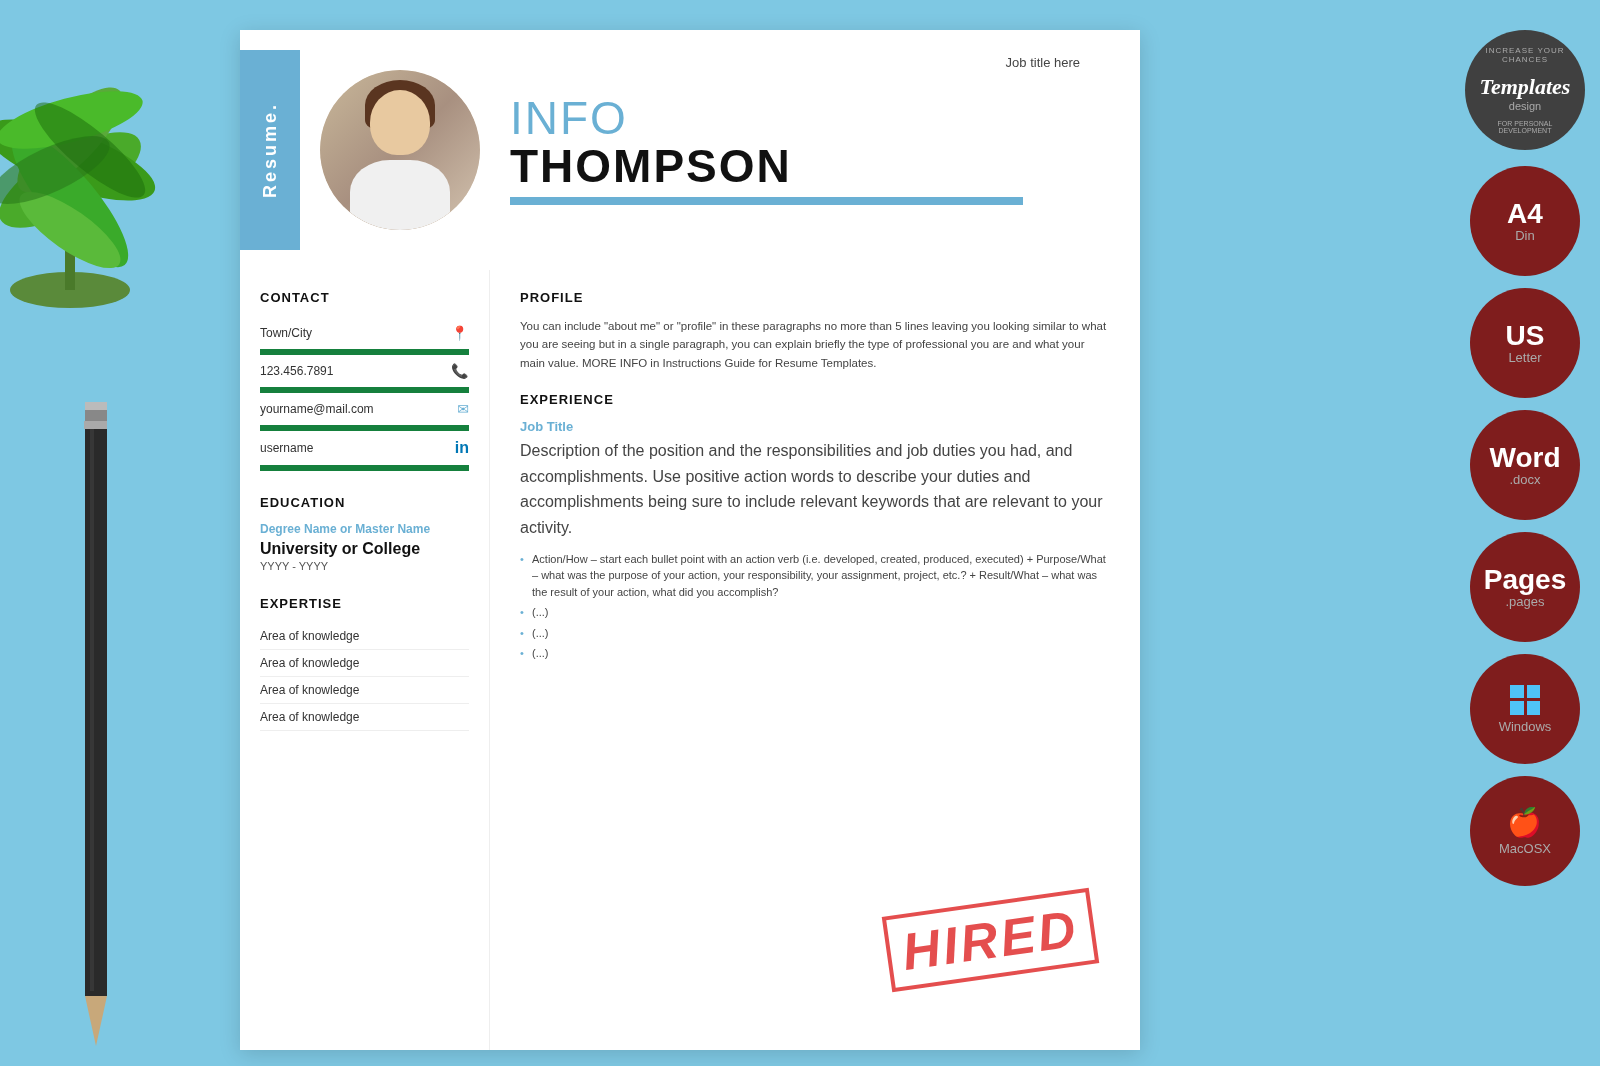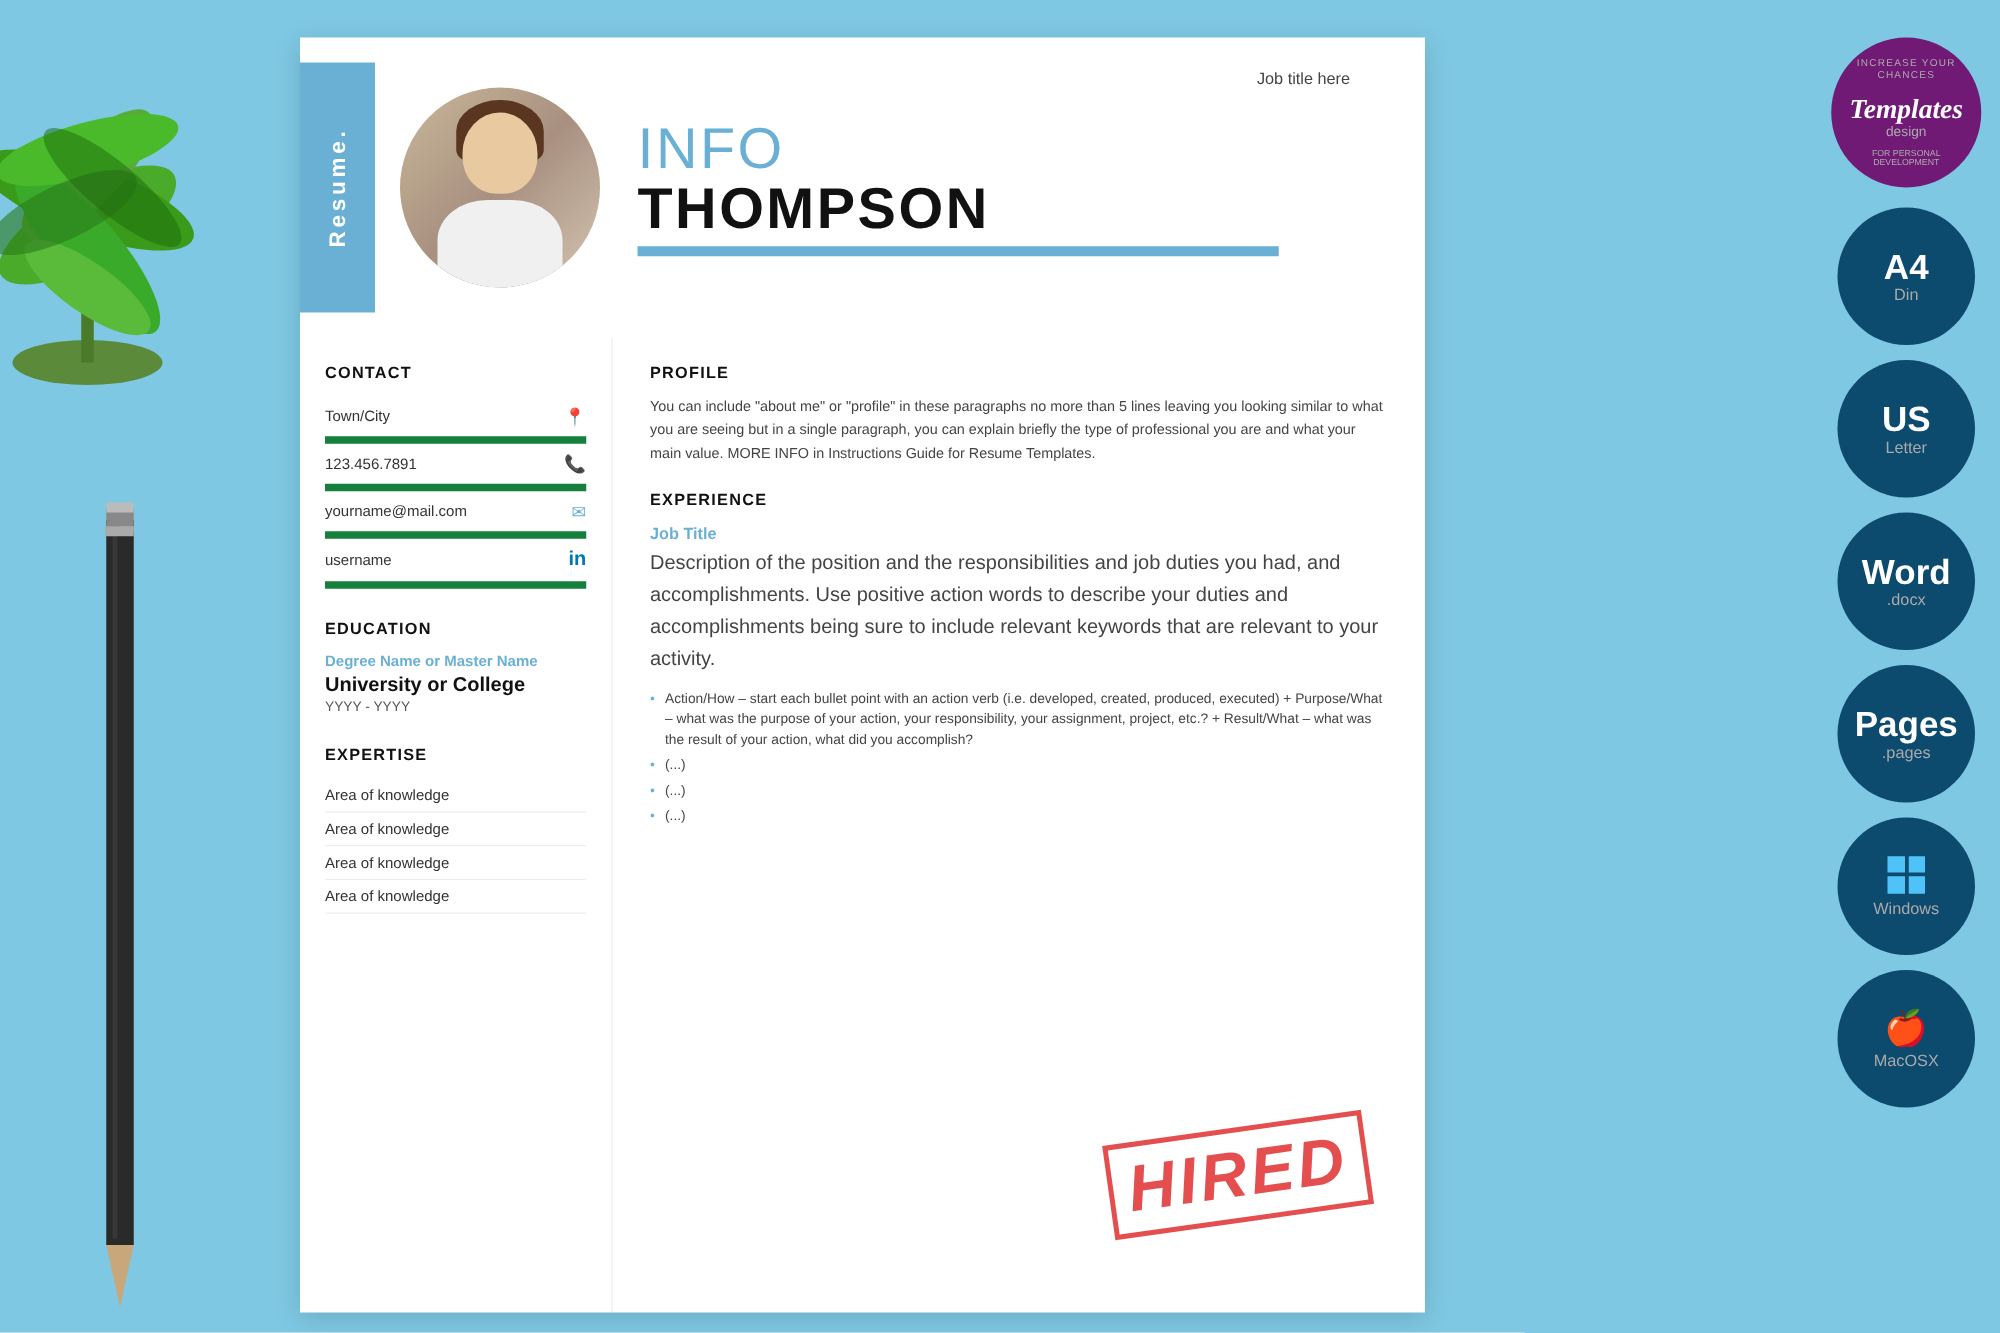--- a/index.html
+++ b/index.html
@@ -313,21 +313,21 @@
       display: flex;
       flex-direction: column;
       gap: 12px;
       align-items: center;
     }
 
     .option-circle {
       width: 110px;
       height: 110px;
       border-radius: 50%;
-      background: #0c4a6e;
+      background: #7f1d1d;
       color: white;
       display: flex;
       flex-direction: column;
       align-items: center;
       justify-content: center;
       cursor: pointer;
     }
 
     .circle-main {
       font-size: 28px;
@@ -482,21 +482,21 @@
         <div class="hired-text">HIRED</div>
       </div>
 
     </div>
   </div>
 
 </div>
 
 <div class="right-sidebar">
 
-  <div style="width:120px;height:120px;border-radius:50%;background:#701a75;display:flex;flex-direction:column;align-items:center;justify-content:center;position:relative;margin-bottom:4px;">
+  <div style="width:120px;height:120px;border-radius:50%;background:#404040;display:flex;flex-direction:column;align-items:center;justify-content:center;position:relative;margin-bottom:4px;">
     <div style="font-size:8px;color:#aaa;letter-spacing:1px;text-align:center;width:80px;position:absolute;top:16px;">INCREASE YOUR CHANCES</div>
     <div style="font-family:Georgia,serif;font-size:22px;font-style:italic;color:white;font-weight:bold;margin-top:6px;">Templates</div>
     <div style="font-size:11px;color:#aaa;">design</div>
     <div style="font-size:7px;color:#aaa;text-align:center;width:70px;position:absolute;bottom:16px;">FOR PERSONAL DEVELOPMENT</div>
   </div>
 
   <div class="option-circle">
     <span class="circle-main">A4</span>
     <span class="circle-sub">Din</span>
   </div>

